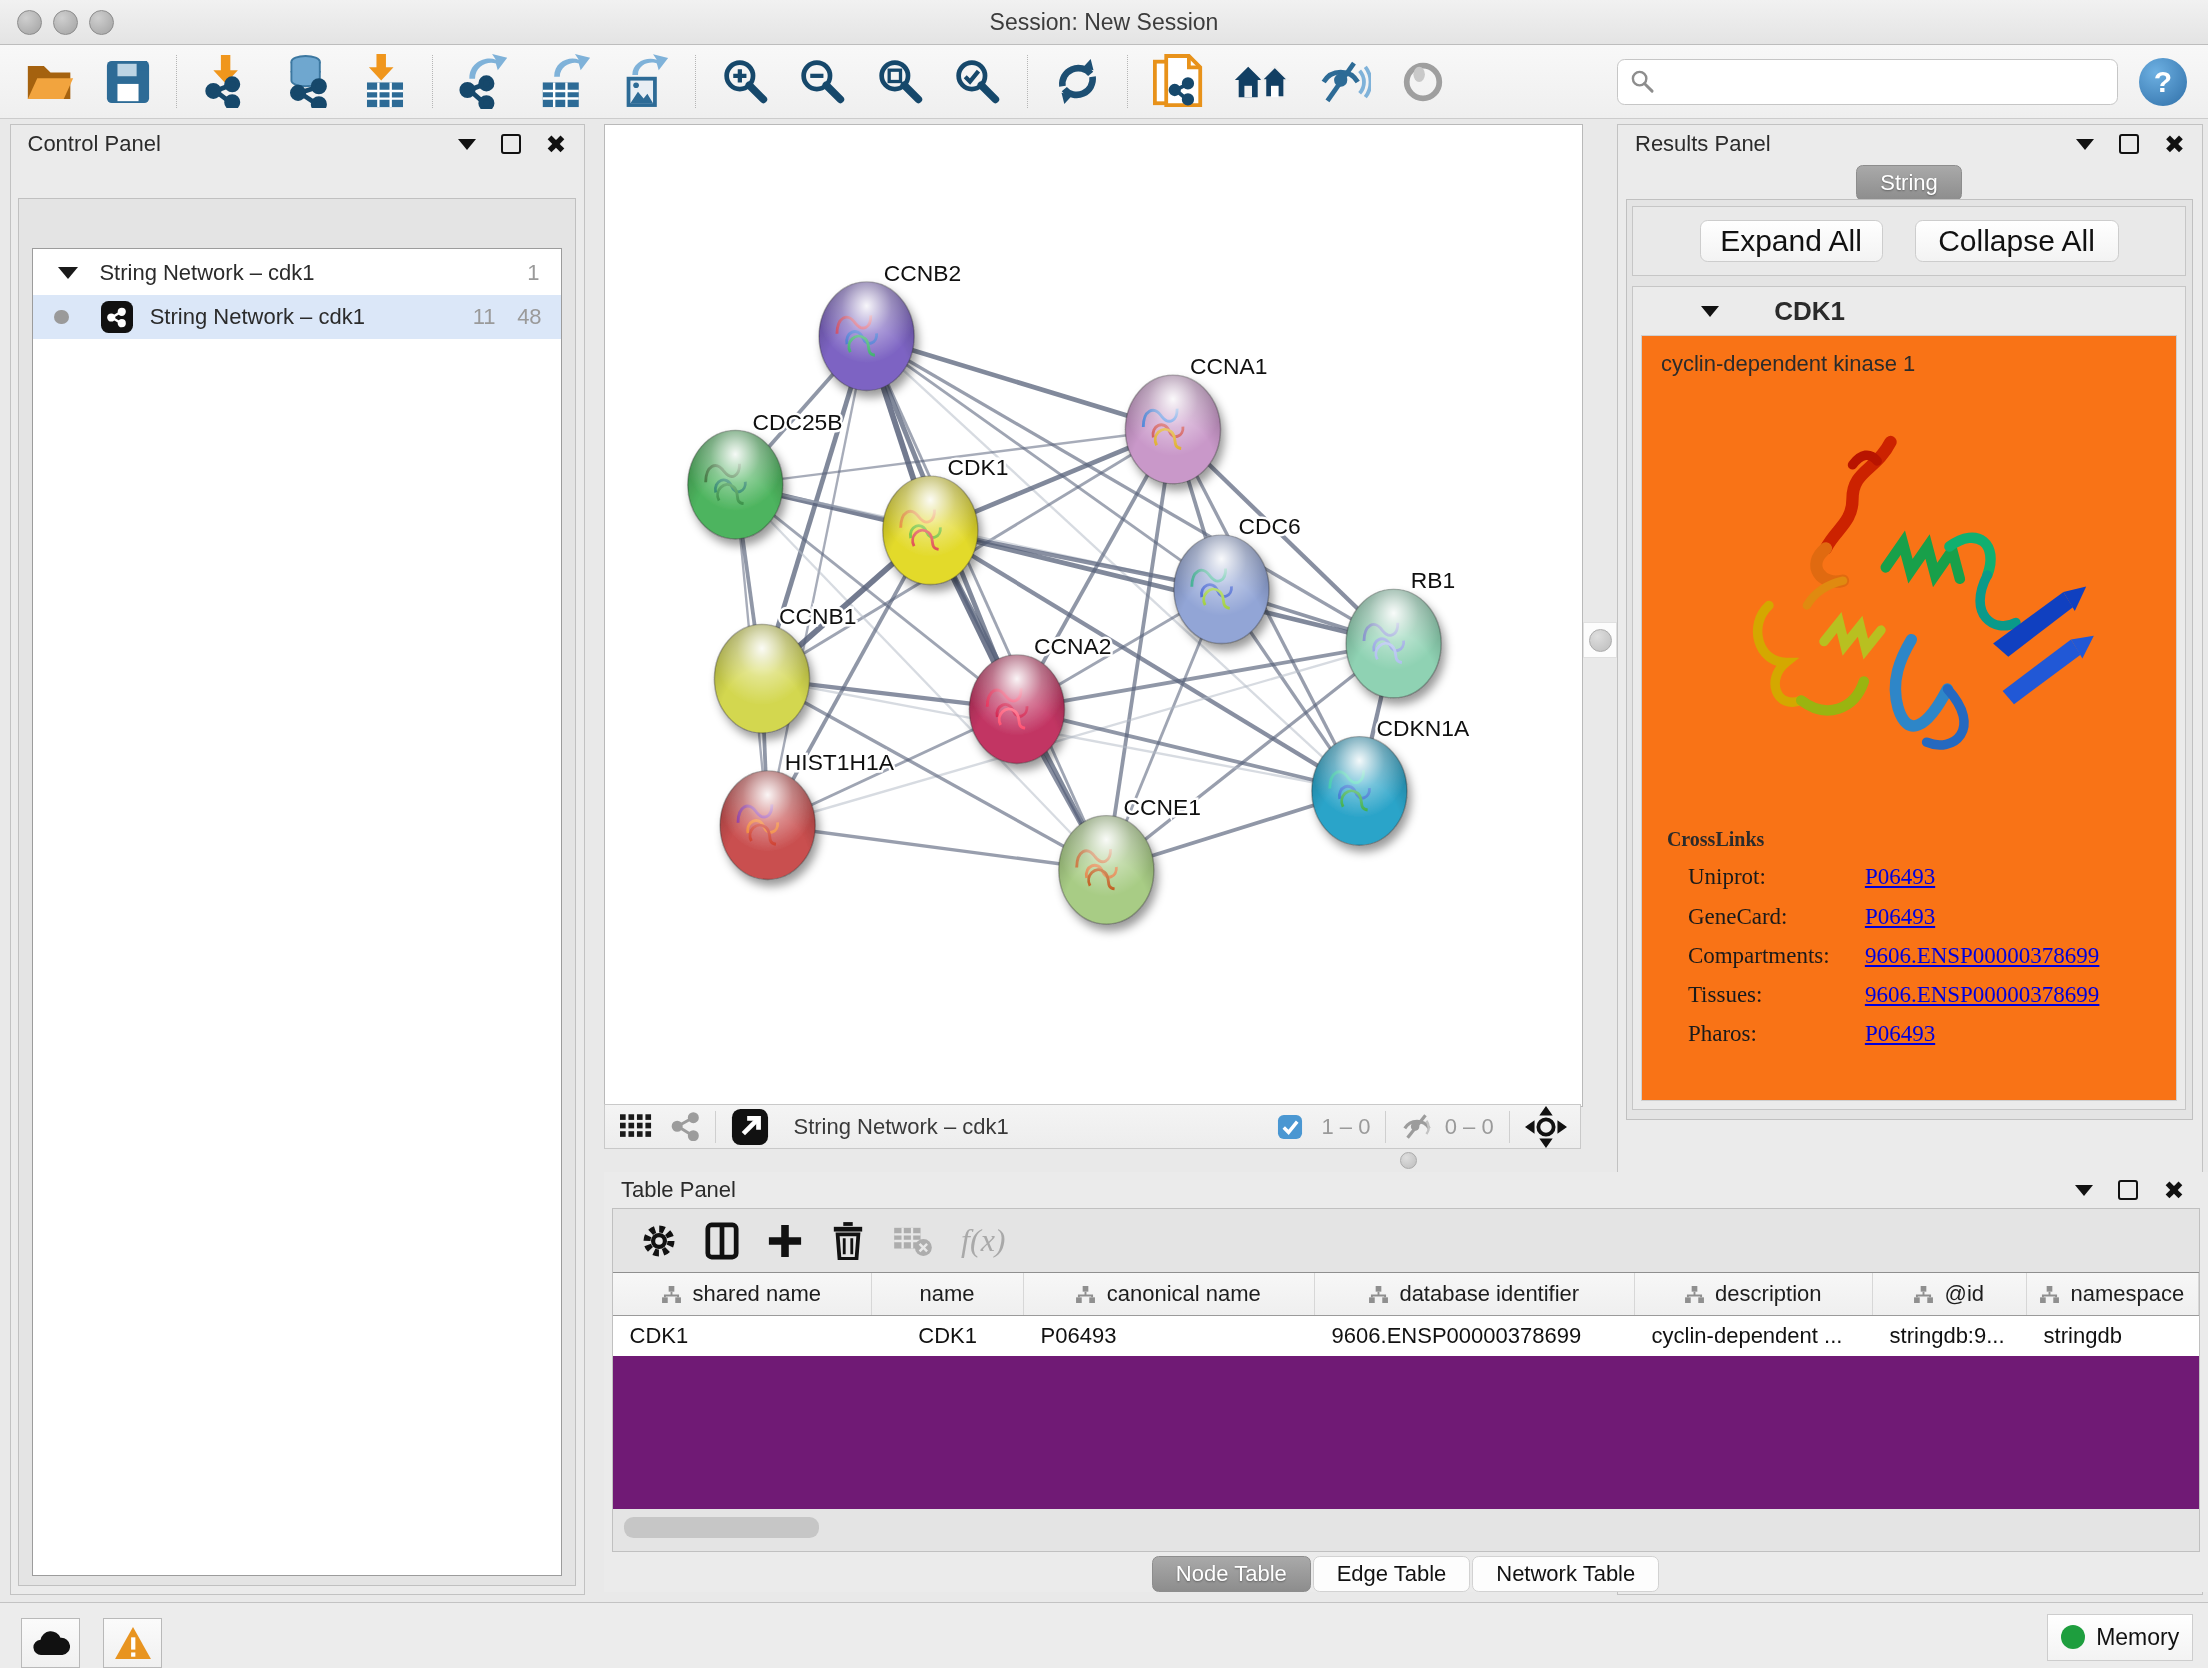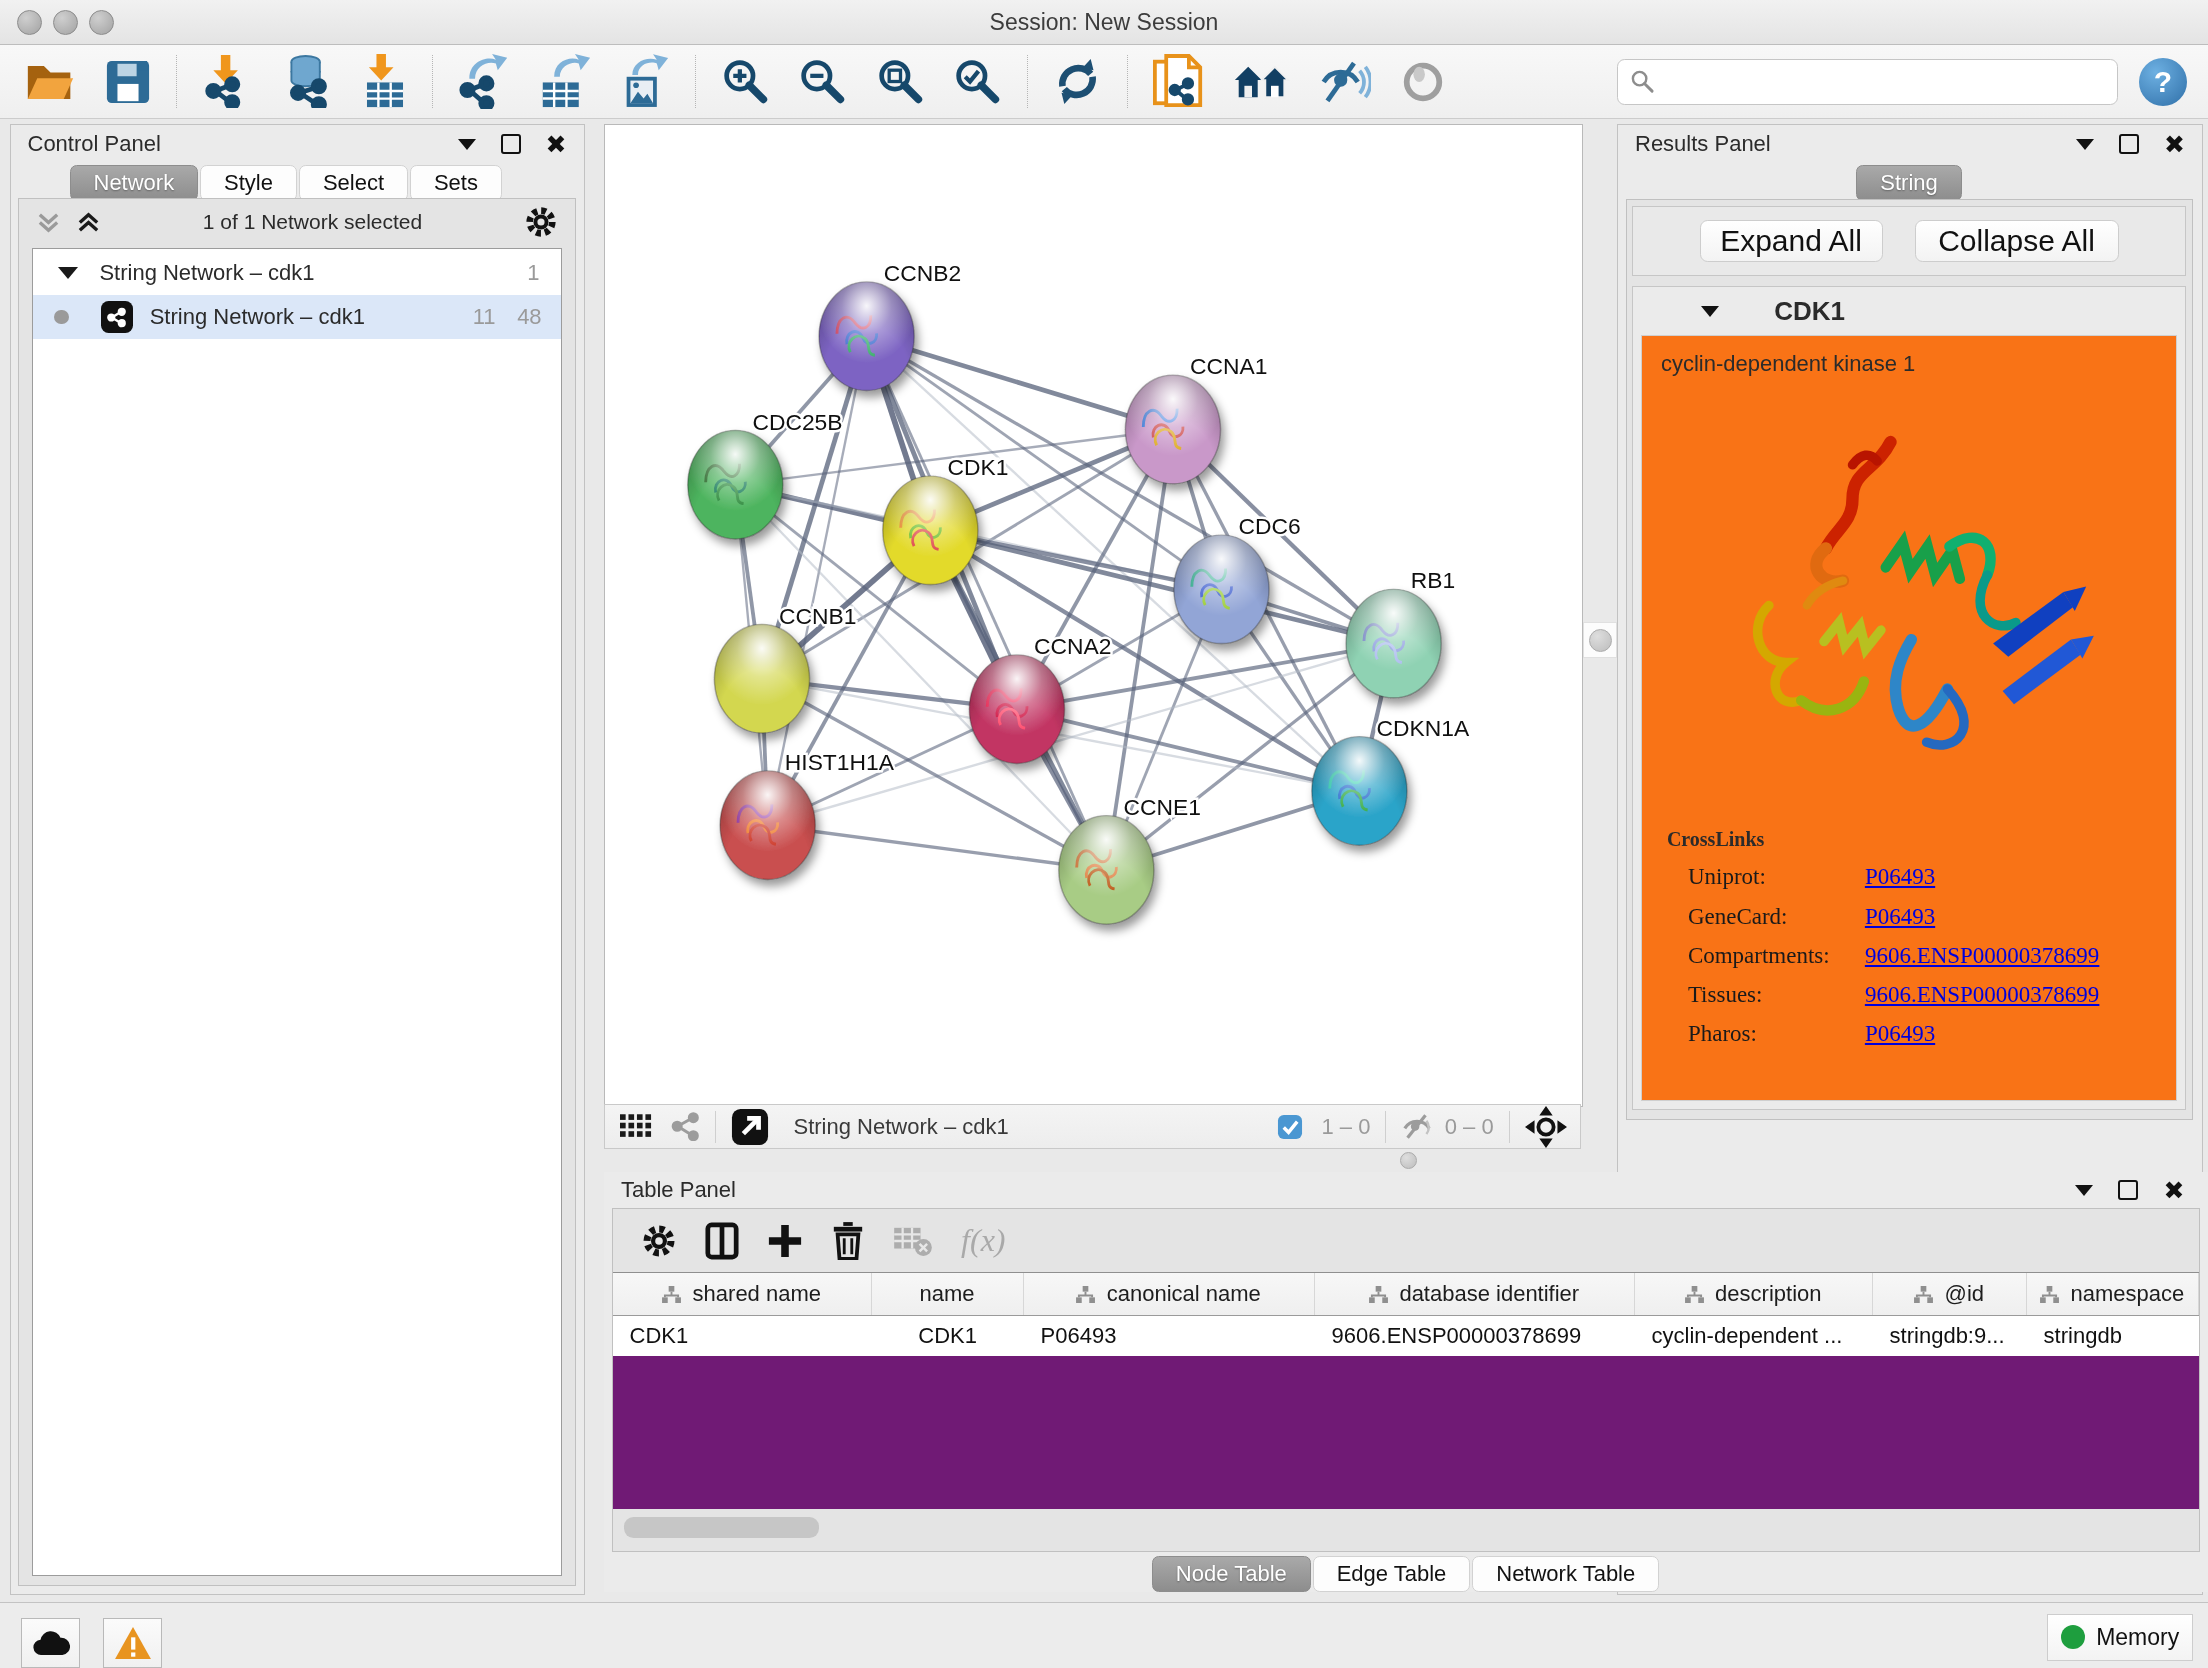--- a/index.html
+++ b/index.html
@@ -274,42 +274,21 @@
     <span>Control Panel</span>
     <span class="sp"></span>
     <span class="ph-ic">
         <span class="tri-down"></span>
       </span>
     <span class="ph-ic">
         <span class="ph-sq"></span>
       </span>
     <span class="ph-ic" style="font-size:25px;font-weight:bold;">✖</span>
   </div>
-  <div class="abs" style="left:59px;top:40px;" id="cp-tabs"><span class="tab sel">Network</span><span class="tab">Style</span><span class="tab">Select</span><span class="tab">Sets</span></div>
   <div class="abs sunken" style="left:7.6px;top:73px;right:7.6px;bottom:7.6px;">
-    <div class="abs" style="left:0;right:0;top:0;height:46px;display:flex;align-items:center;padding:0 17px;">
-      <svg width="25" height="25" viewBox="0 0 26 26">
-          <g fill="none" stroke="#9a9a9a" stroke-width="3.5">
-            <path d="M4 5 l9 8 9 -8"></path>
-            <path d="M4 13 l9 8 9 -8"></path>
-          </g>
-        </svg>
-      <svg width="25" height="25" viewBox="0 0 26 26" style="margin-left:15px">
-          <g fill="none" stroke="#1a1a1a" stroke-width="3.5">
-            <path d="M4 13 l9 -8 9 8"></path>
-            <path d="M4 21 l9 -8 9 8"></path>
-          </g>
-        </svg>
-      <span style="flex:1;text-align:center;font-size:21px;">1 of 1 Network selected</span>
-      <svg width="34" height="34" viewBox="0 0 36 36">
-          <circle cx="18" cy="18" r="12" fill="none" stroke="#111" stroke-width="7" stroke-dasharray="5.2 4.2"></circle>
-          <circle cx="18" cy="18" r="8" fill="#111"></circle>
-          <circle cx="18" cy="18" r="3.8" fill="#e4e4e4"></circle>
-        </svg>
-    </div>
     <div class="abs listbox" style="left:13.3px;right:13.3px;top:49px;bottom:9.5px;">
       <div class="netrow" style="top:1.9px;">
         <span class="exp-tri" style="margin-left:25px;"></span>
         <span style="margin-left:21px;">String Network – cdk1</span>
         <span style="flex:1"></span>
         <span class="gray" style="margin-right:21px;">1</span>
       </div>
       <div class="netrow" style="top:46px;background:#dbe7f8;">
         <span style="width:14.3px;height:14.3px;border-radius:50%;background:#9a9a9a;margin-left:21px;"></span>
         <span class="shareic" style="margin-left:32px;">

